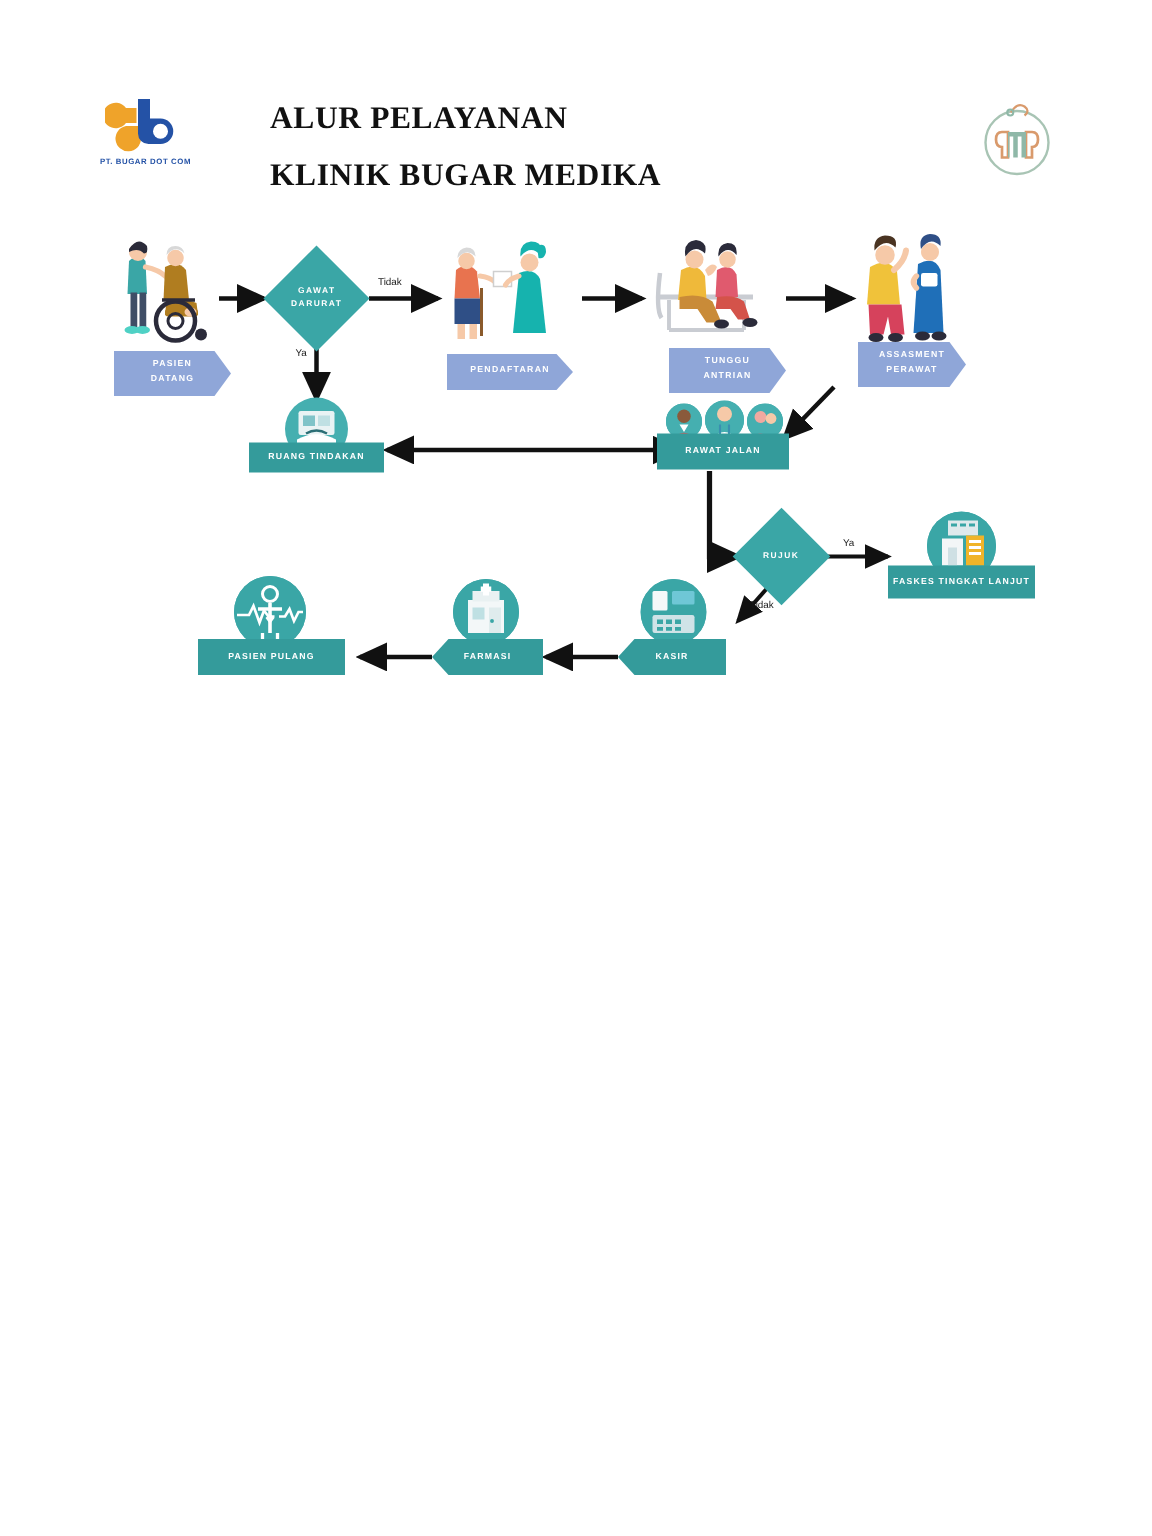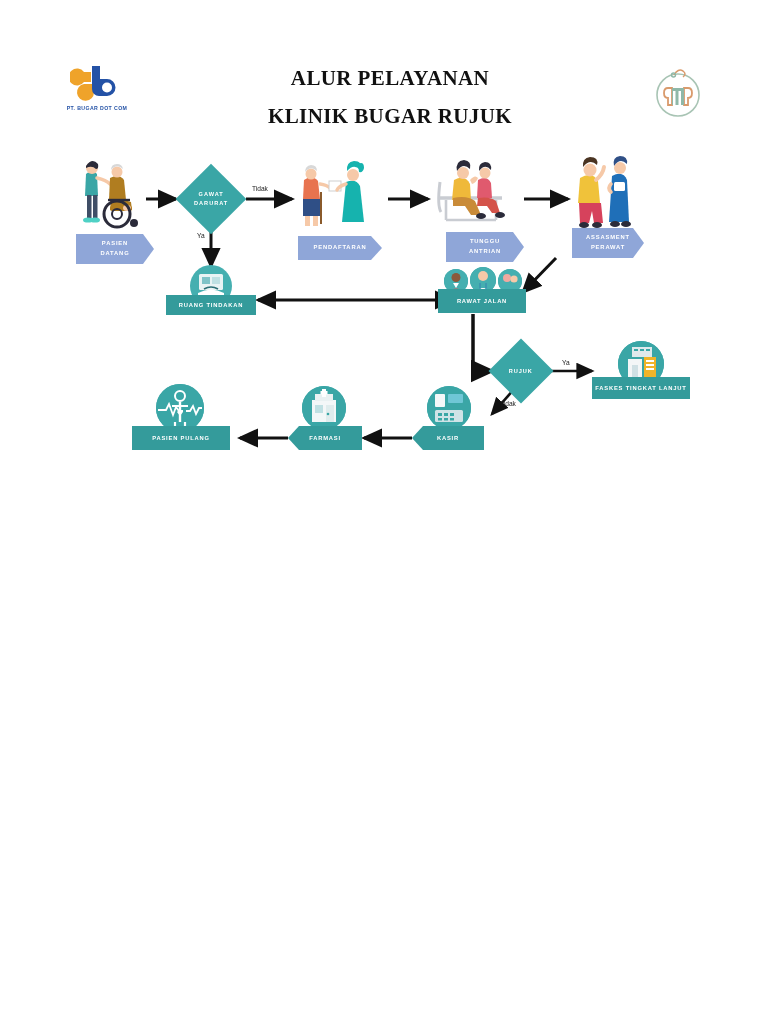--- a/index.html
+++ b/index.html
@@ -43,21 +43,21 @@
   }
   #logo-right {
     position: absolute;
     left: 650px; top: 64px;
     width: 56px; height: 56px;
   }
   #title-block {
     position: absolute;
     left: 180px; top: 66px;
     width: 420px;
-    text-align: center;
+    text-align: left;
     font-family: "Liberation Serif", serif;
     font-weight: bold;
     color: #111111;
   }
   #title-block .line1 { font-size: 21px; letter-spacing: .4px; }
   #title-block .line2 { font-size: 21px; letter-spacing: .4px; margin-top: 13px; }
 
   
   #diagram {
     position: absolute;
@@ -157,21 +157,21 @@
         <path d="M14 22 a8.5 8.5 0 1 0 10 8.5 v-8.5 z" fill="#efa32a"></path>
         <path d="M22 4 h8 v13 h7 a8.5 8.5 0 1 1 0 17 h-8 a7 7 0 0 1 -7 -7 z" fill="#2452a6"></path>
         <circle cx="37" cy="25.5" r="5" fill="#ffffff"></circle>
       </svg>
     </div>
     <div class="caption">PT. BUGAR DOT COM</div>
   </div>
 
   <div id="title-block">
     <div class="line1">ALUR PELAYANAN</div>
-    <div class="line2">KLINIK BUGAR RUJUK</div>
+    <div class="line2">KLINIK BUGAR MEDIKA</div>
   </div>
 
   <div id="logo-right">
     <svg width="56" height="56" viewBox="0 0 56 56">
       <circle cx="28" cy="31" r="21" fill="none" stroke="#a8c4b4" stroke-width="1.6"></circle>
       <path d="M24 11 q4 -7 9 -4 q4 3 0 6" fill="none" stroke="#d99a6c" stroke-width="1.5"></path>
       <circle cx="23.5" cy="11" r="2" fill="none" stroke="#8fb8a8" stroke-width="1.4"></circle>
       <path d="M18 24 q-4 0 -4 5 t4 5 v7 h4 v-17 z" fill="none" stroke="#d99a6c" stroke-width="1.8"></path>
       <path d="M38 24 q4 0 4 5 t-4 5 v7 h-4 v-17 z" fill="none" stroke="#d99a6c" stroke-width="1.8"></path>
       <path d="M22 24 h12 v17 h-3 v-14 h-2.5 v14 h-3 v-14 h-2.5 v14 h-1 z" fill="#8fb8a8"></path>

